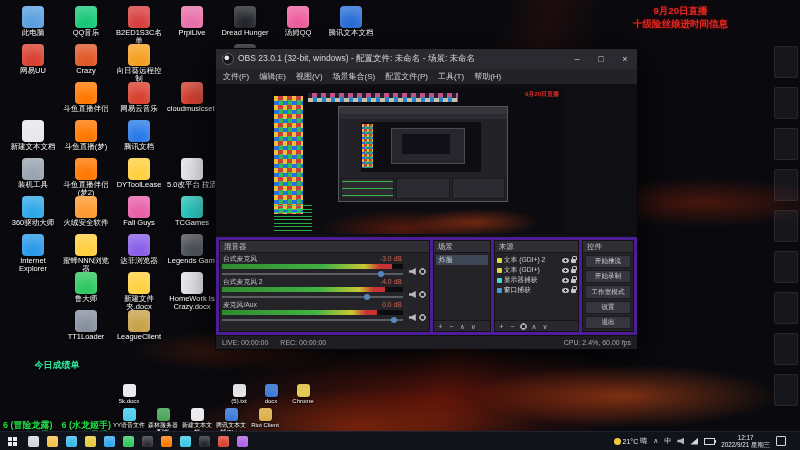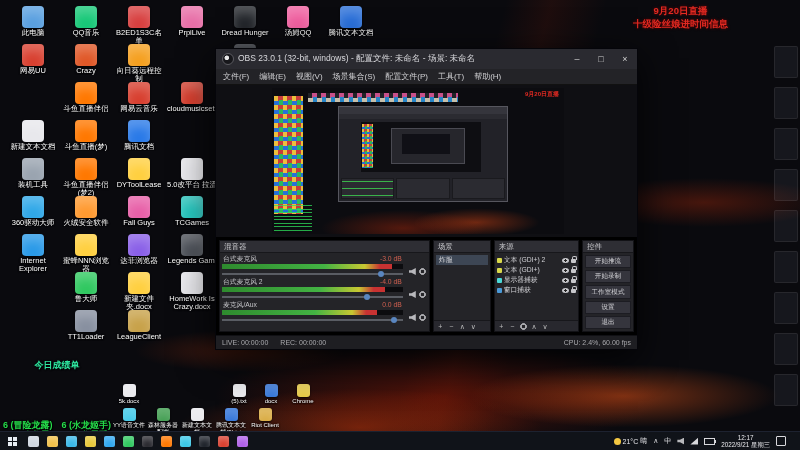--- a/index.html
+++ b/index.html
@@ -62,21 +62,21 @@
     background:conic-gradient(#d84040 0 25%,#30c860 0 50%,#2a7ae8 0 75%,#ffd040 0) 0 0/5px 5px;}
   .m2-win{position:absolute;left:30px;top:6px;width:72px;height:34px;background:#26262c;border:1px solid #4a4a52;}
   .m2-inner{position:absolute;left:10px;top:5px;width:48px;height:20px;background:#101016;}
   .m-docks{position:absolute;left:2px;right:2px;bottom:2px;height:21px;display:flex;gap:2px;}
   .m-dock{flex:1;background:#2b2b31;border:1px solid #1a1a1e;}
   .m-dock.meters{background:
     repeating-linear-gradient(#2b2b31 0 2px, #3ab34a 2px 3px, #2b2b31 3px 7px);}
   .m-green{position:absolute;left:2px;bottom:3px;width:38px;height:26px;opacity:.75;
     background:repeating-linear-gradient(#2ee05a 0 1px, transparent 1px 3.5px);}
   
-  .docks{height:92px;display:flex;gap:3px;padding:3px;background:#000000;}
+  .docks{height:92px;display:flex;gap:3px;padding:3px;background:#4c1d95;}
   .dock{background:#242428;border:1px solid #121216;display:flex;flex-direction:column;}
   .dock-title{height:11px;line-height:11px;font-size:7.5px;padding-left:4px;background:#2e2e34;color:#c8c8cc;border-bottom:1px solid #17171b;}
   .dock-body{flex:1;position:relative;padding:2px;overflow:hidden;}
   .dock-toolbar{height:10px;display:flex;gap:4px;align-items:center;padding:0 3px;border-top:1px solid #17171b;background:#28282e;}
   .tool-btn{font-size:7px;line-height:9px;color:#bbb;min-width:7px;text-align:center;}
   .mixer{width:213px}.scenes{width:57px}.sources{width:85px}.controls{width:51px}
   
   .ch{position:relative;margin-bottom:2px;padding-right:24px;height:21px;}
   .ch-top{display:flex;justify-content:space-between;font-size:6.8px;line-height:8px;color:#c4c4c8;padding:0 1px;}
   .ch-db{color:#d06050;}

